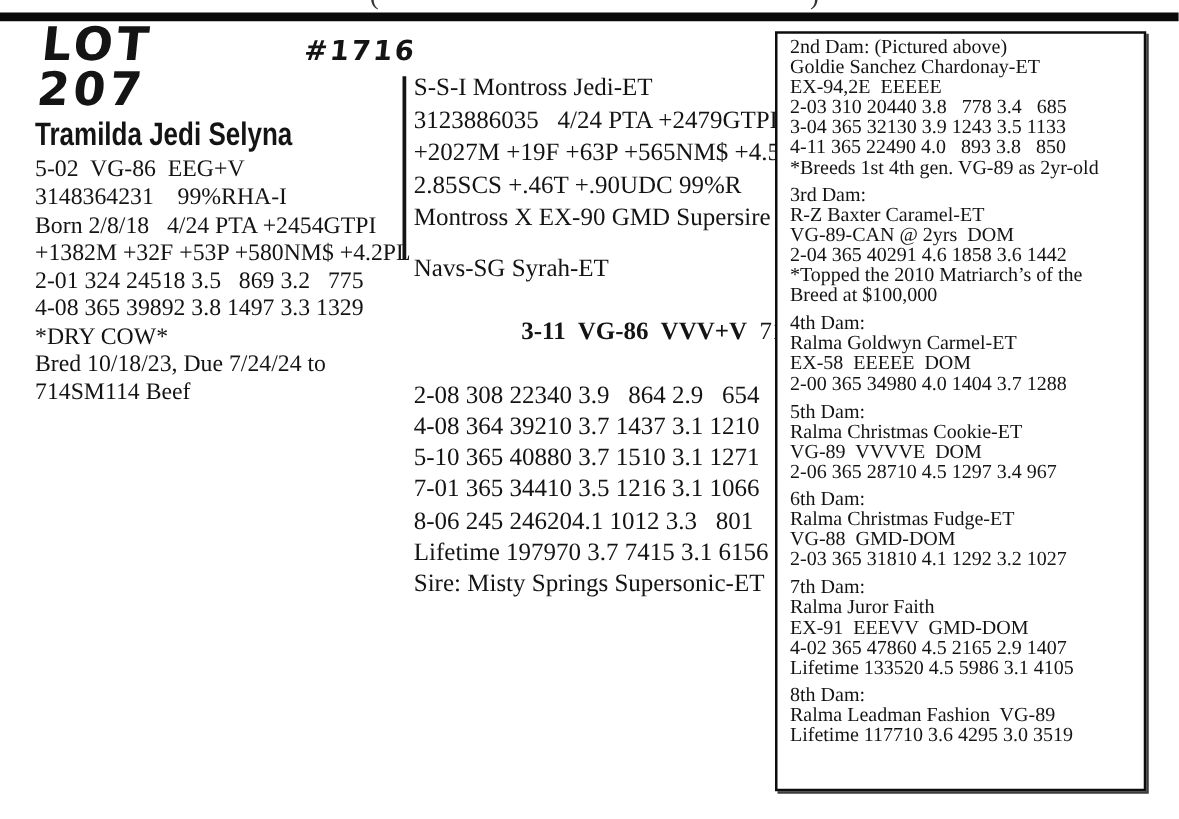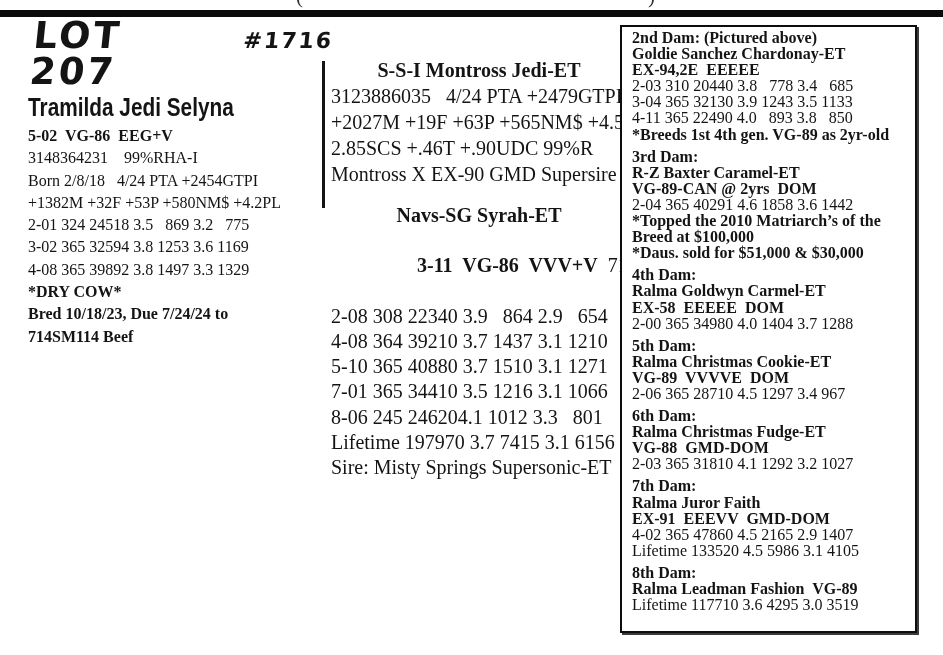--- a/index.html
+++ b/index.html
@@ -19,28 +19,28 @@
   .col-left { position:absolute; left:28px; top:18px; width:300px; }
   .lot-row { display:flex; align-items:baseline; transform:skewX(-6deg); transform-origin:left bottom; }
   .lot-title { font-family:"DejaVu Sans", sans-serif; font-weight:700; font-size:37px;
                letter-spacing:3px; line-height:36px; }
   .lot-tag { font-family:"DejaVu Sans", sans-serif; font-weight:700; font-size:22px;
              letter-spacing:2px; margin-left:32px; }
   .cow-name { font-family:"Liberation Sans", sans-serif; font-weight:700; font-size:26px;
               transform:scaleX(0.8); transform-origin:left; white-space:pre; margin-top:3px; line-height:28px; }
   .left-lines { margin-top:4px; }
 
-  .line { white-space:pre; font-size:16px; line-height:22.3px; }
-  .line.b { font-weight:700; }
+  .line { white-space:pre; font-size:19px; line-height:22.3px; }
+  .line.b { font-weight:400; }
 
   
   .ped-bracket { position:absolute; left:322px; top:61px; width:3px; height:147px; background:#141414; }
   .col-mid { position:absolute; left:331px; top:57px; width:296px; }
   .col-mid .line { font-size:20px; line-height:26px; }
-  .sire-name, .dam-name { font-weight:700; font-size:20px; line-height:26px; white-space:pre;text-align:center; }
+  .sire-name, .dam-name { font-weight:700; font-size:20px; line-height:26px; white-space:pre; }
   .dam-block { margin-top:16px; }
   .dam-block .line { line-height:25.2px; }
   .dam-score { white-space:pre; font-size:20px; line-height:25.2px; }
   .dam-score .score { font-weight:700;margin-left:46px; }
 
   
   .dam-box { position:absolute; left:620px; top:25px; width:297px; height:608px;
              border:2px solid #0d0d0d; background:#fff; padding:3px 2px 2px 10px;
              box-shadow:2px 2px 0 0 #3c3c3c; }
   .dam-box .line { font-size:16px; line-height:16.1px; }
@@ -67,21 +67,20 @@
       <span class="lot-tag">#1716</span>
     </div>
     <div class="cow-name">Tramilda Jedi Selyna</div>
     <div class="left-lines">
 
     <div class="line b">5-02  VG-86  EEG+V</div>
         <div class="line">3148364231    99%RHA-I</div>
         <div class="line">Born 2/8/18   4/24 PTA +2454GTPI</div>
         <div class="line">+1382M +32F +53P +580NM$ +4.2PL</div>
         <div class="line">2-01 324 24518 3.5   869 3.2   775</div>
-        <div class="line">3-02 365 32594 3.8 1253 3.6 1169</div>
         <div class="line">4-08 365 39892 3.8 1497 3.3 1329</div>
         <div class="line b">*DRY COW*</div>
         <div class="line b">Bred 10/18/23, Due 7/24/24 to</div>
         <div class="line b">714SM114 Beef</div>
       </div>
   </div>
 
   <div class="ped-bracket"></div>
 
   <div class="col-mid">
@@ -125,21 +124,20 @@
         <div class="line b">*Breeds 1st 4th gen. VG-89 as 2yr-old</div>
       </div>
     <div class="box-section">
 
     <div class="line b">3rd Dam:</div>
         <div class="line b">R-Z Baxter Caramel-ET</div>
         <div class="line b">VG-89-CAN @ 2yrs  DOM</div>
         <div class="line">2-04 365 40291 4.6 1858 3.6 1442</div>
         <div class="line b">*Topped the 2010 Matriarch’s of the</div>
         <div class="line b">Breed at $100,000</div>
-        <div class="line b">*Daus. sold for $51,000 &amp; $30,000</div>
       </div>
     <div class="box-section">
 
     <div class="line b">4th Dam:</div>
         <div class="line b">Ralma Goldwyn Carmel-ET</div>
         <div class="line b">EX-58  EEEEE  DOM</div>
         <div class="line">2-00 365 34980 4.0 1404 3.7 1288</div>
       </div>
     <div class="box-section">
 

